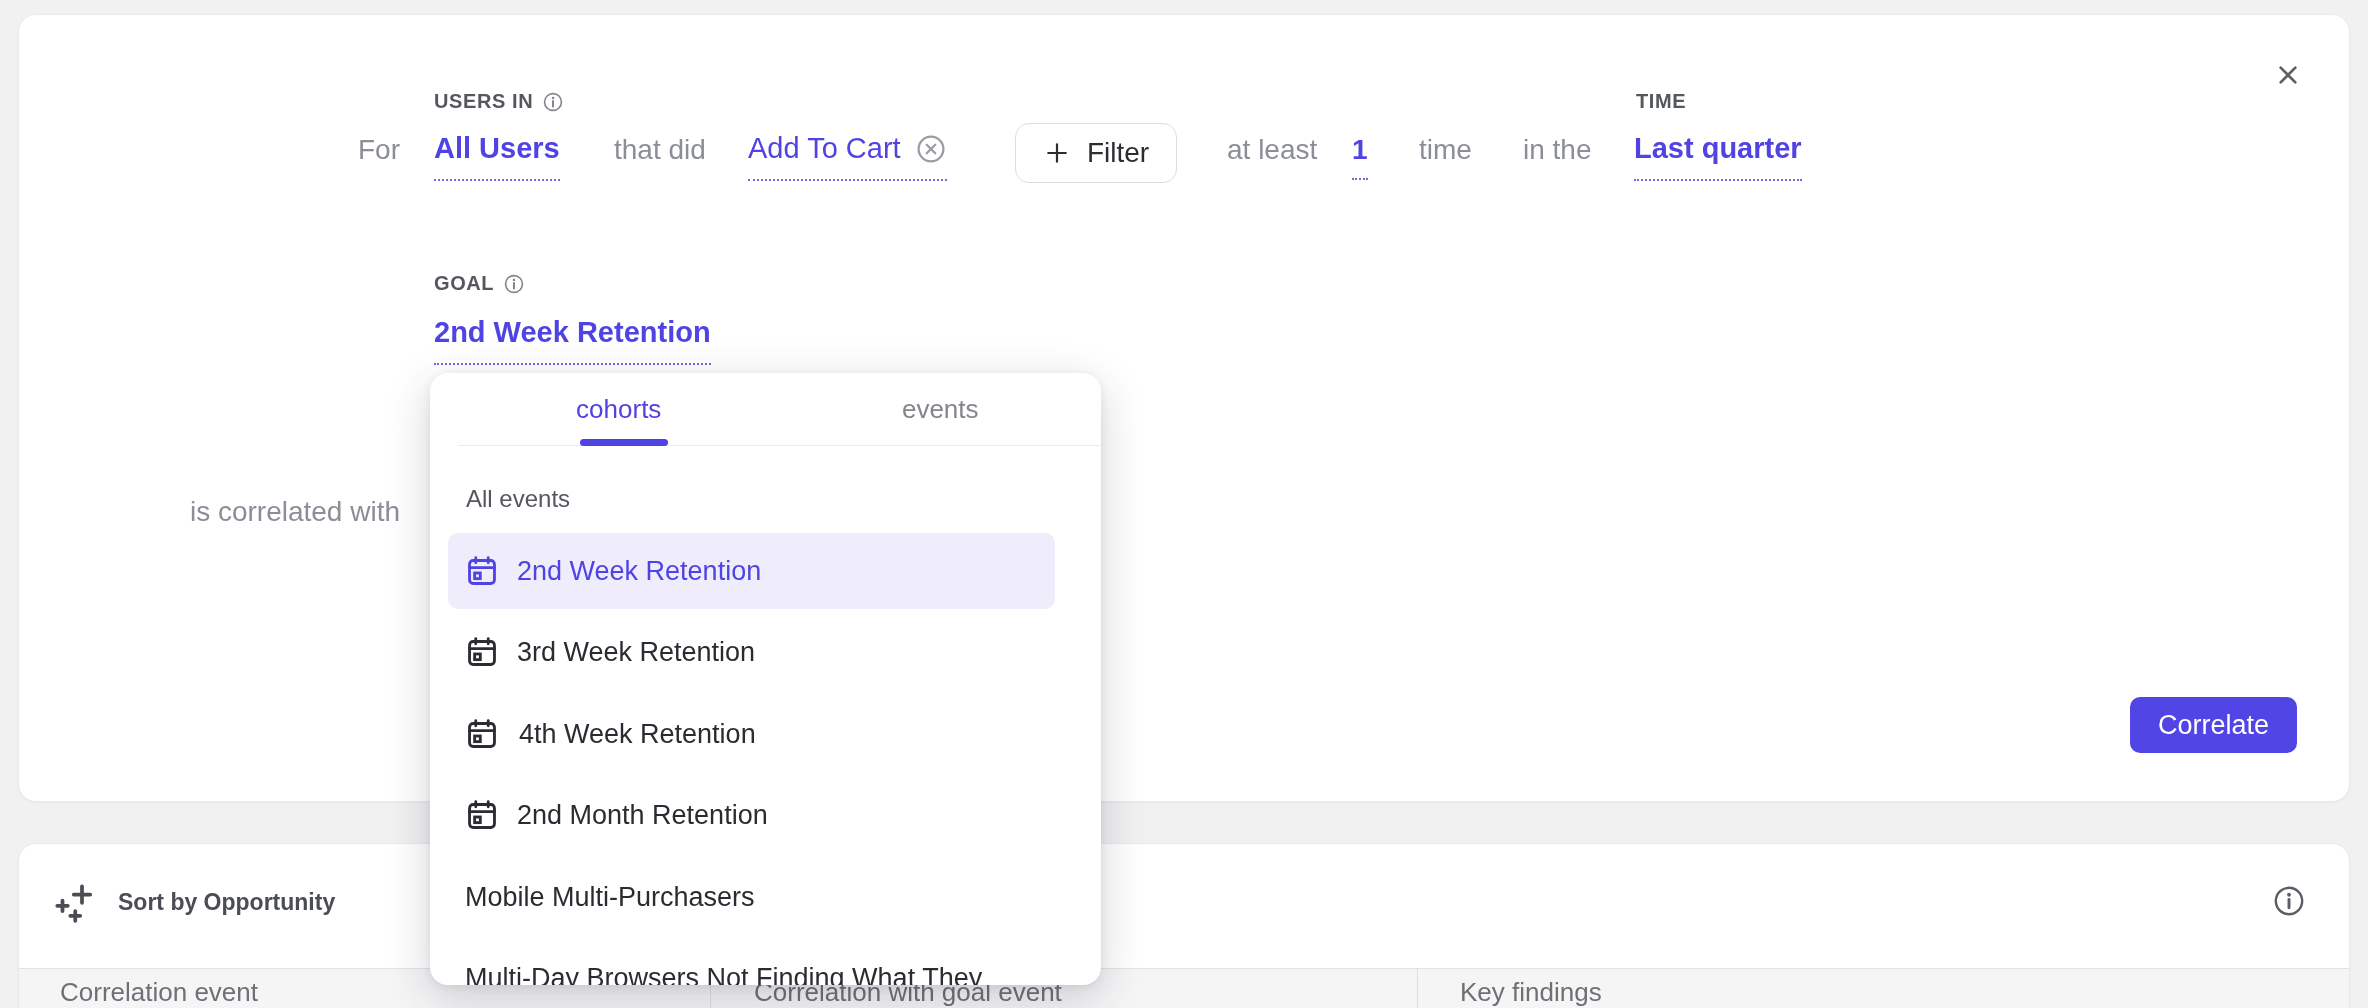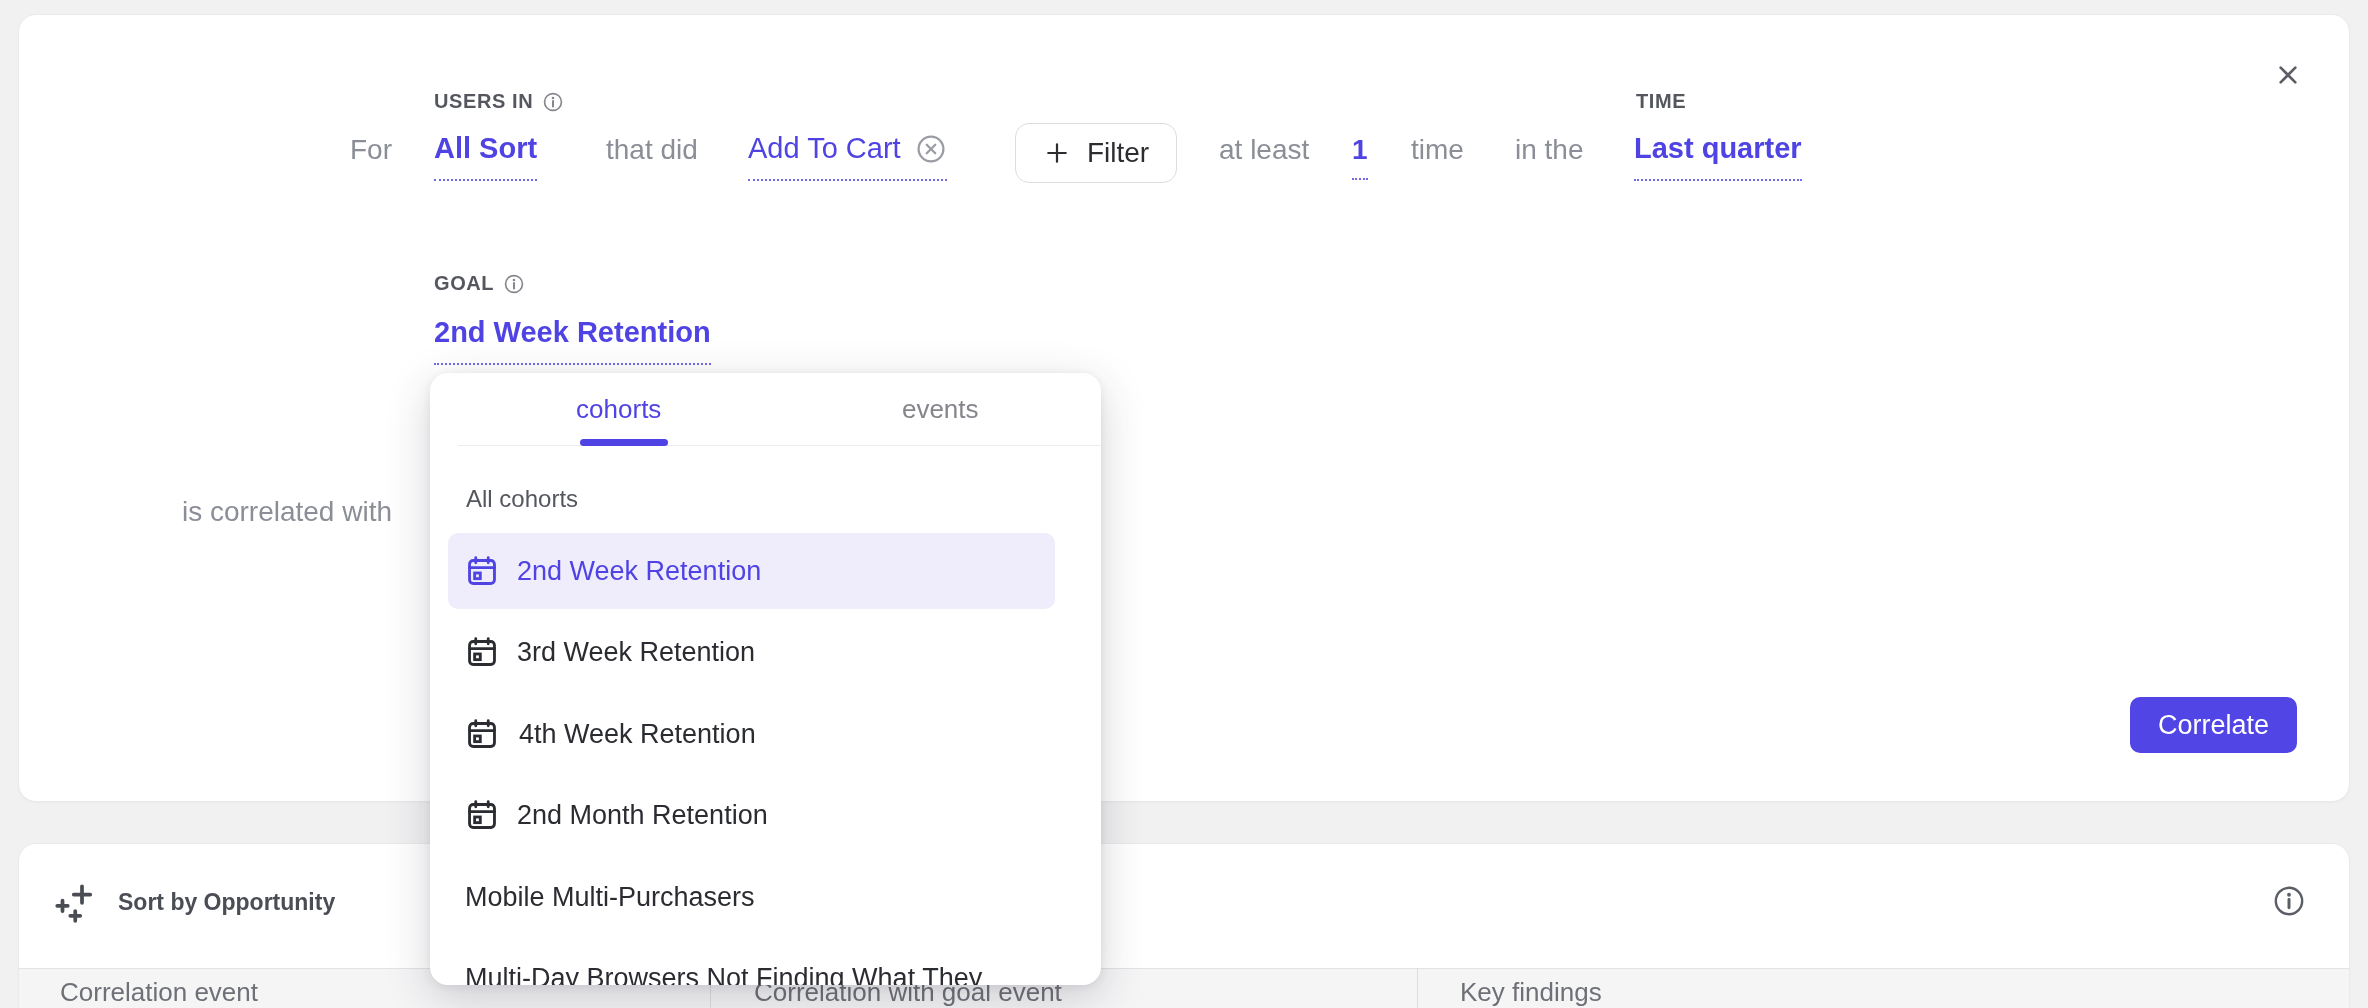--- a/index.html
+++ b/index.html
@@ -1,19 +1,19 @@
 <!DOCTYPE html>
 <html><head>
 <meta charset="utf-8">
 <style>
   html,body{margin:0;padding:0;background:#f1f1f2;font-family:"Liberation Sans",sans-serif;}
   #app{position:relative;width:2368px;height:1008px;background:#f1f1f2;overflow:hidden;}
   .abs{position:absolute;}
   .card{position:absolute;background:#ffffff;border:1px solid #eaeaec;border-radius:18px;box-shadow:0 1px 2px rgba(0,0,0,.03);}
-  .gray{color:#8b8e97;font-size:28px;}
+  .gray{color:#8b8e97;font-size:28px;margin-left:8px;}
   .label{color:#55575f;font-size:20px;font-weight:700;letter-spacing:.6px;display:flex;align-items:center;gap:9px;}
   .accent{color:#4f43e4;}
   .big{font-size:29px;}
   .dotted{display:inline-block;padding-bottom:14px;border-bottom:2px dotted rgba(79,67,228,.8);cursor:pointer;}
   .rightcol{width:392px;text-align:right;}
   .filter-btn{display:inline-flex;align-items:center;justify-content:center;gap:16px;width:162px;height:60px;border:1.5px solid #dcdde1;border-radius:14px;background:#fff;color:#2c2d31;font-size:28px;cursor:pointer;box-sizing:border-box;}
   .dropdown{position:absolute;left:430px;top:373px;width:643px;height:612px;background:#fff;border-radius:18px;box-shadow:0 12px 45px rgba(40,40,60,.20),0 2px 8px rgba(40,40,60,.08);overflow:hidden;z-index:30;padding-left:28px;}
   .tabs{display:flex;height:72px;border-bottom:1px solid #ececee;position:relative;}
   .tab{flex:1;display:flex;align-items:center;justify-content:center;font-size:26px;color:#85868c;cursor:pointer;position:relative;}
   .tab.active{color:#4f43e4;}
@@ -49,21 +49,21 @@
     <span>USERS IN</span>
     <span>
       <svg width="22" height="22" viewBox="0 0 24 24" fill="none" stroke="#85868c" stroke-width="1.8">
         <circle cx="12" cy="12" r="9.2"></circle>
         <path d="M12 11 L12 16.8" stroke-width="2.2" stroke-linecap="round"></path>
         <circle cx="12" cy="7.6" r="1.4" fill="#85868c" stroke="none"></circle>
       </svg>
     </span>
   </div>
   <div class="abs" style="left:434px;top:132px;z-index:2;">
-    <span class="dotted accent big" style="font-weight:600;">All Sort</span>
+    <span class="dotted accent big" style="font-weight:600;">All Users</span>
   </div>
 
   <div class="abs gray" style="left:606px;top:134px;z-index:2;">that did</div>
 
   <div class="abs" style="left:748px;top:132px;z-index:2;">
     <span class="dotted" style="display:inline-flex;align-items:center;gap:14px;">
       <span class="accent big" style="font-weight:400;">Add To Cart</span>
       <span class="iconbtn">
         <svg width="32" height="32" viewBox="0 0 24 24" fill="none" stroke="#9a9ca3" stroke-width="1.7" stroke-linecap="round">
           <circle cx="12" cy="12" r="9.3"></circle>
@@ -111,21 +111,21 @@
   <div class="abs gray rightcol" style="left:0;top:496px;z-index:2;">is correlated with</div>
 
   <div class="btn-primary" style="z-index:2;">Correlate</div>
 
   <div class="dropdown">
     <div class="tabs">
       <div class="tab active">cohorts</div>
       <div class="tab">events</div>
       <div class="tab-bar"></div>
     </div>
-    <div class="section-label">All cohorts</div>
+    <div class="section-label">All events</div>
 
     <div class="dd-item selected" style="top:160px;">
       <span class="cal">
         <svg width="34" height="34" viewBox="0 0 24 24" fill="none" stroke="currentColor" stroke-width="2" stroke-linecap="round">
           <rect x="3.2" y="4.6" width="17.6" height="16.2" rx="2.6"></rect>
           <path d="M3.2 9.6 L20.8 9.6"></path>
           <path d="M7.6 2.6 L7.6 6.2 M16.4 2.6 L16.4 6.2"></path>
           <rect x="6.8" y="13.4" width="4" height="4"></rect>
         </svg>
       </span>

